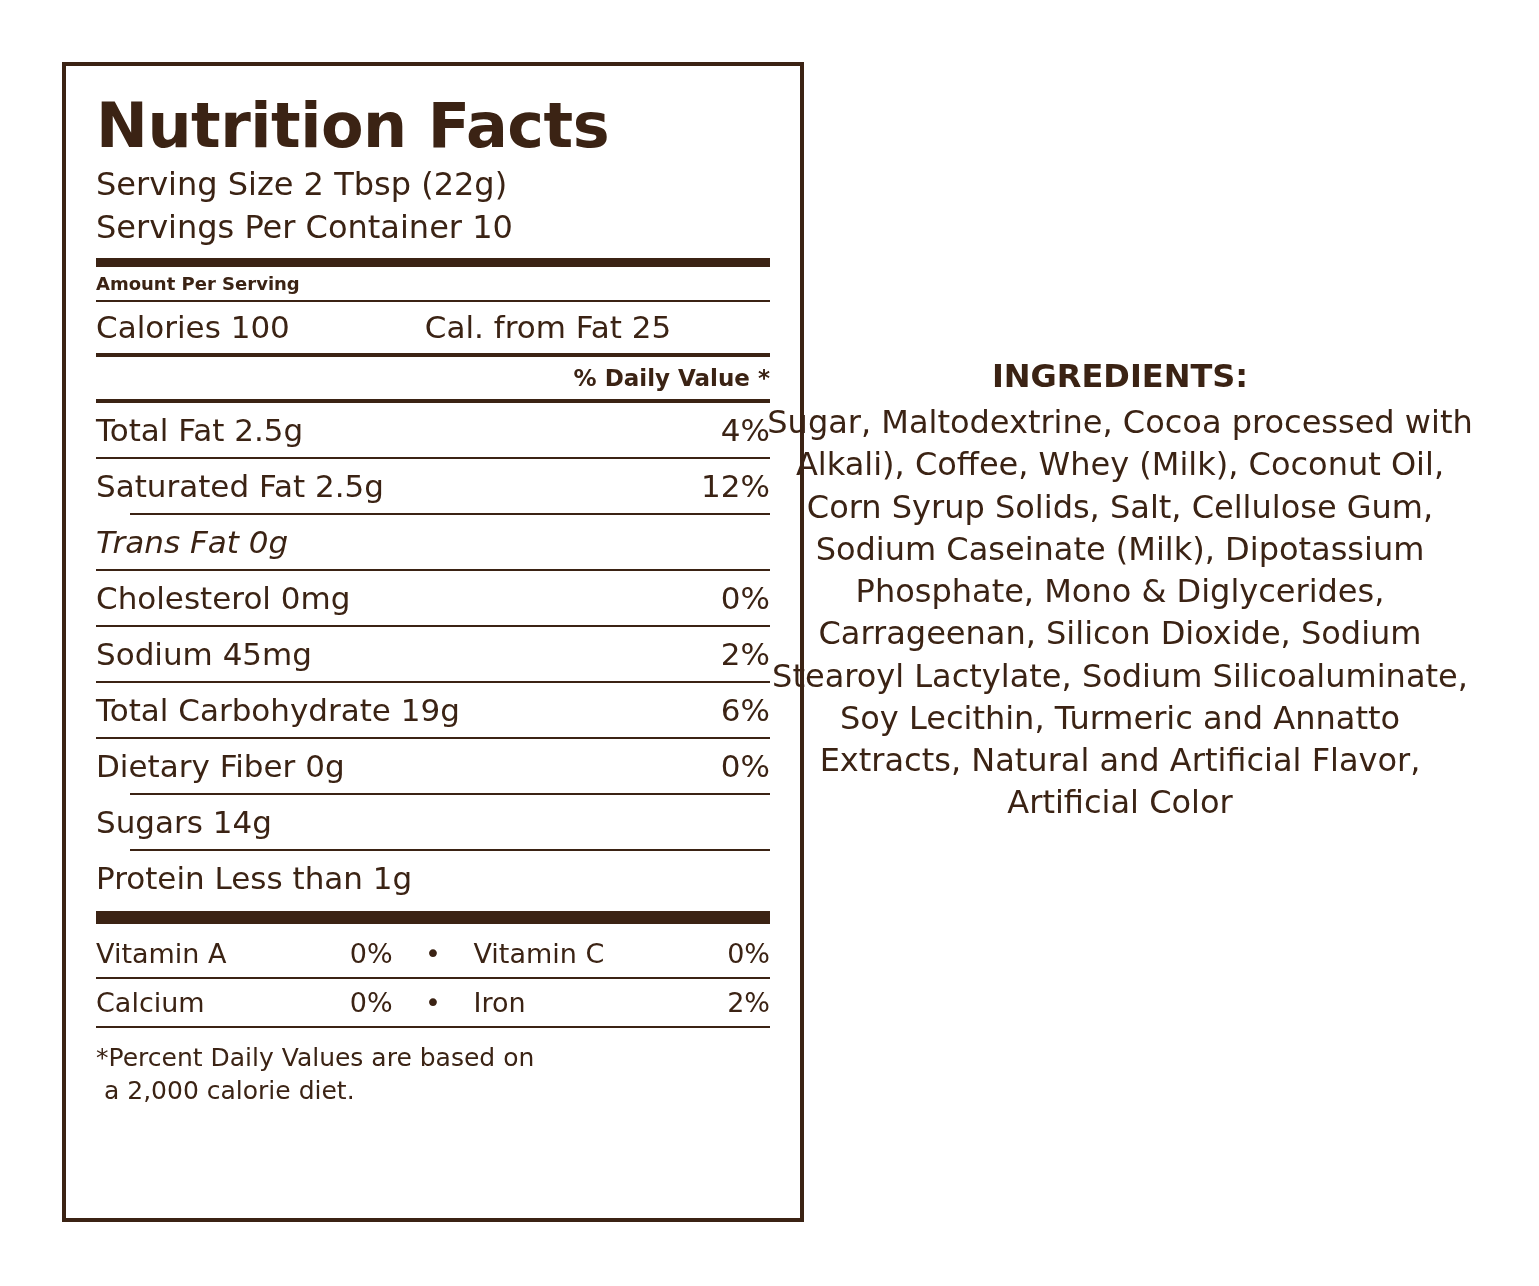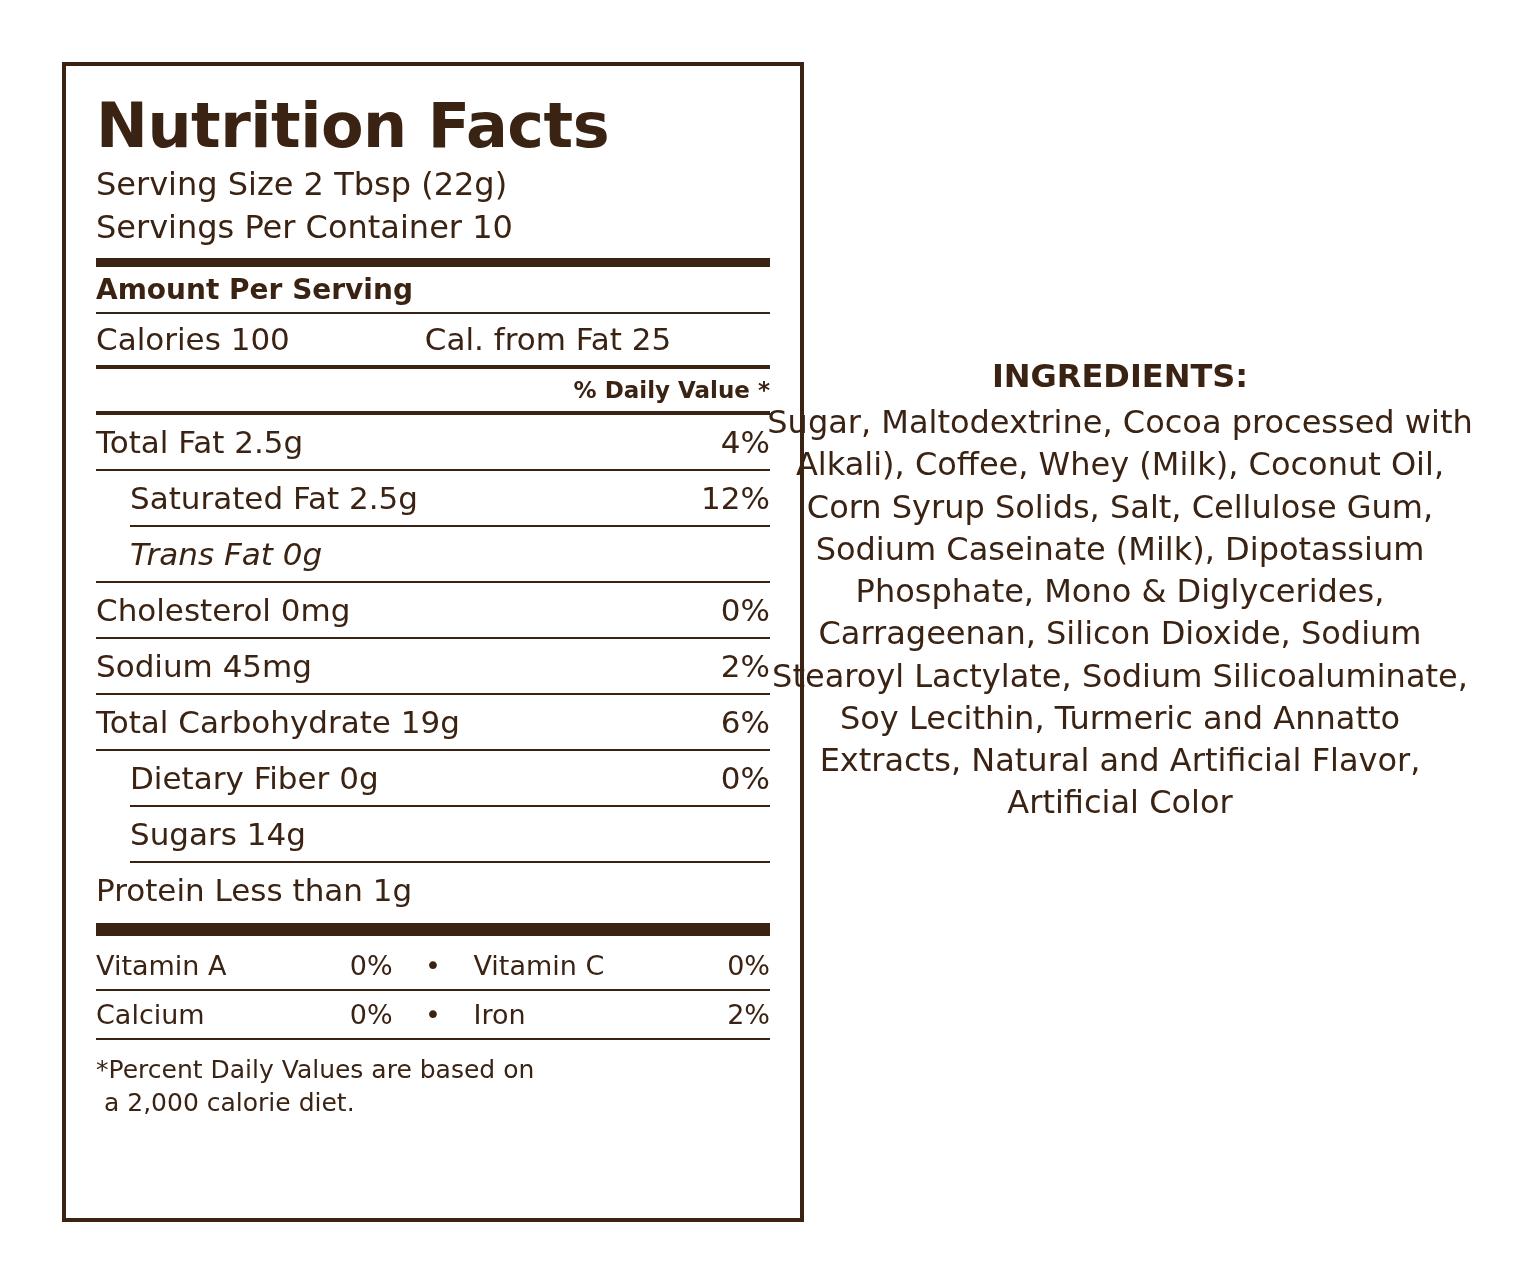--- a/index.html
+++ b/index.html
@@ -58,21 +58,21 @@
   .rule-thin {
     border-top: 2px solid #3b2314;
     margin: 0;
   }
   .rule-xthick {
     border-top: 13px solid #3b2314;
     margin: 6px 0 0 0;
   }
 
   .amount-line {
-    font-size: 28px;
+    font-size: 18px;
     font-weight: bold;
     padding: 6px 0 6px 0;
   }
 
   .cal-row {
     display: flex;
     font-size: 31px;
     padding: 7px 0 8px 0;
   }
   .cal-row .cal-left { width: 47%; }
@@ -90,21 +90,20 @@
     justify-content: space-between;
     align-items: baseline;
     font-size: 31px;
     padding: 9px 0 9px 0;
   }
   .nutrient .label { white-space: nowrap; }
   .nutrient .pct { white-space: nowrap; }
   .italic { font-style: italic; }
 
   .nutrient.sub {
-    margin-left: 34px;
   }
 
   .vit-block { padding-top: 6px; }
   .vit-row {
     display: flex;
     align-items: baseline;
     font-size: 27px;
     padding: 8px 0 8px 0;
   }
   .vit-cell {

